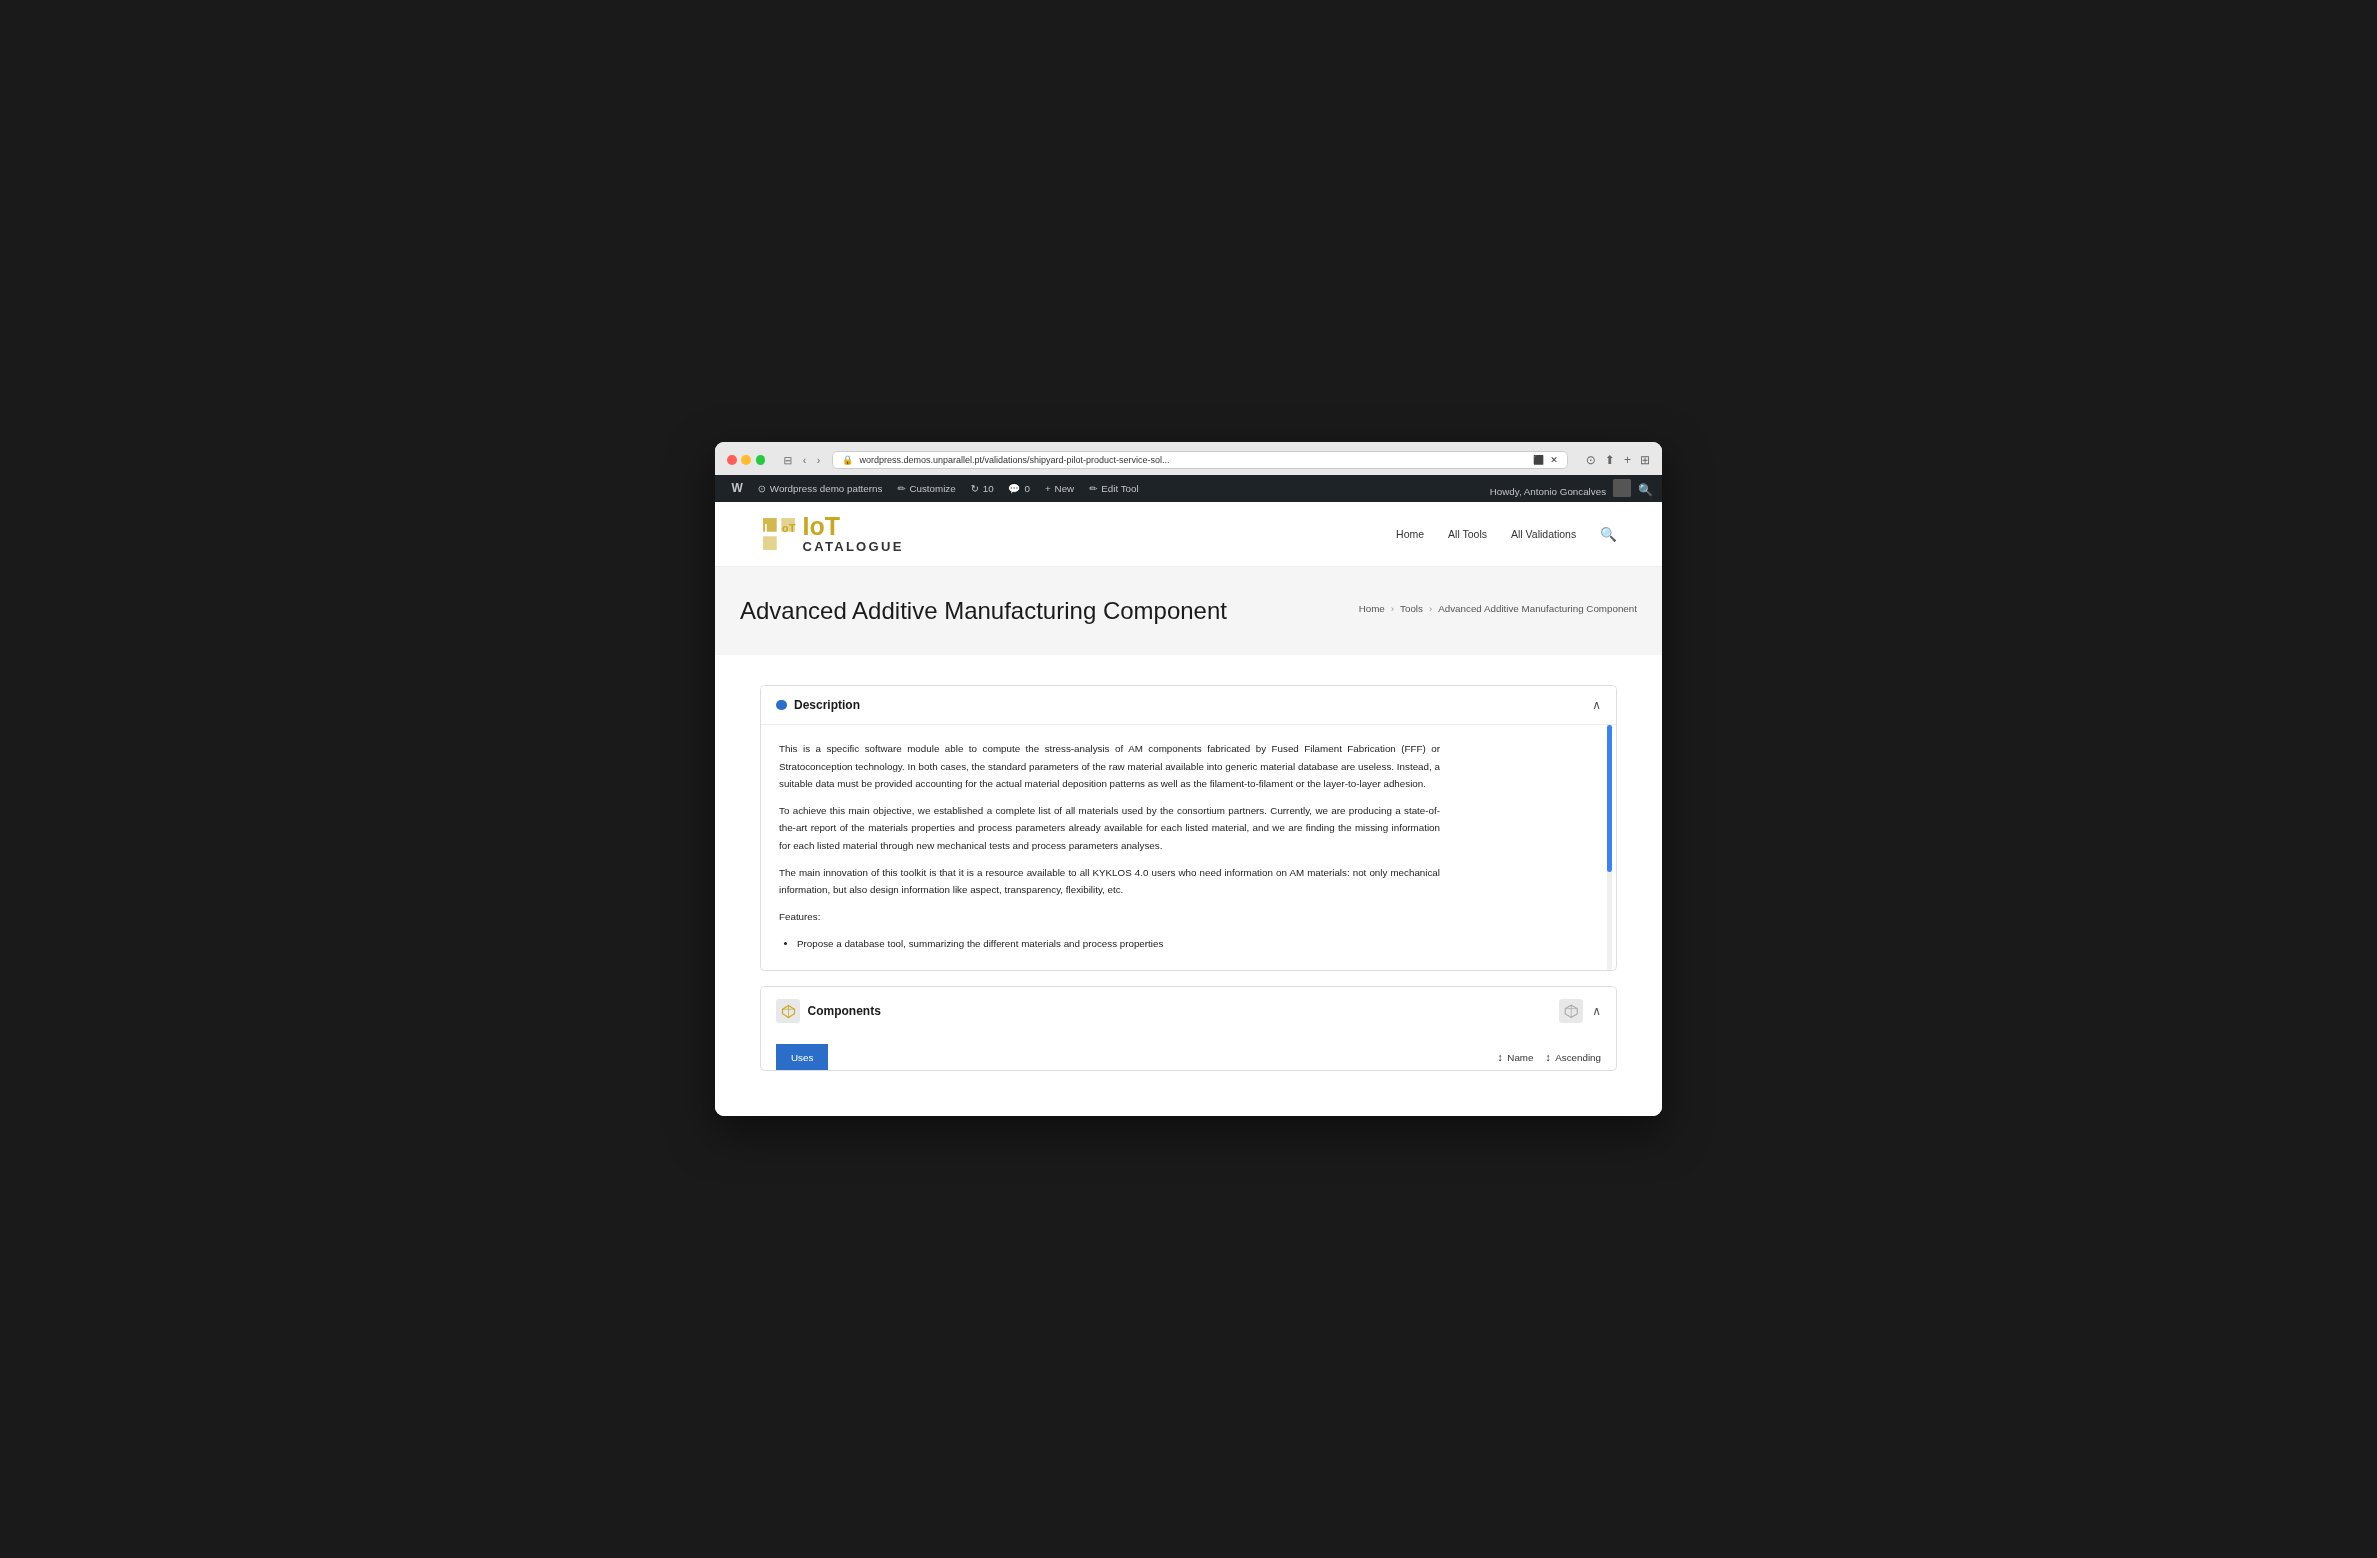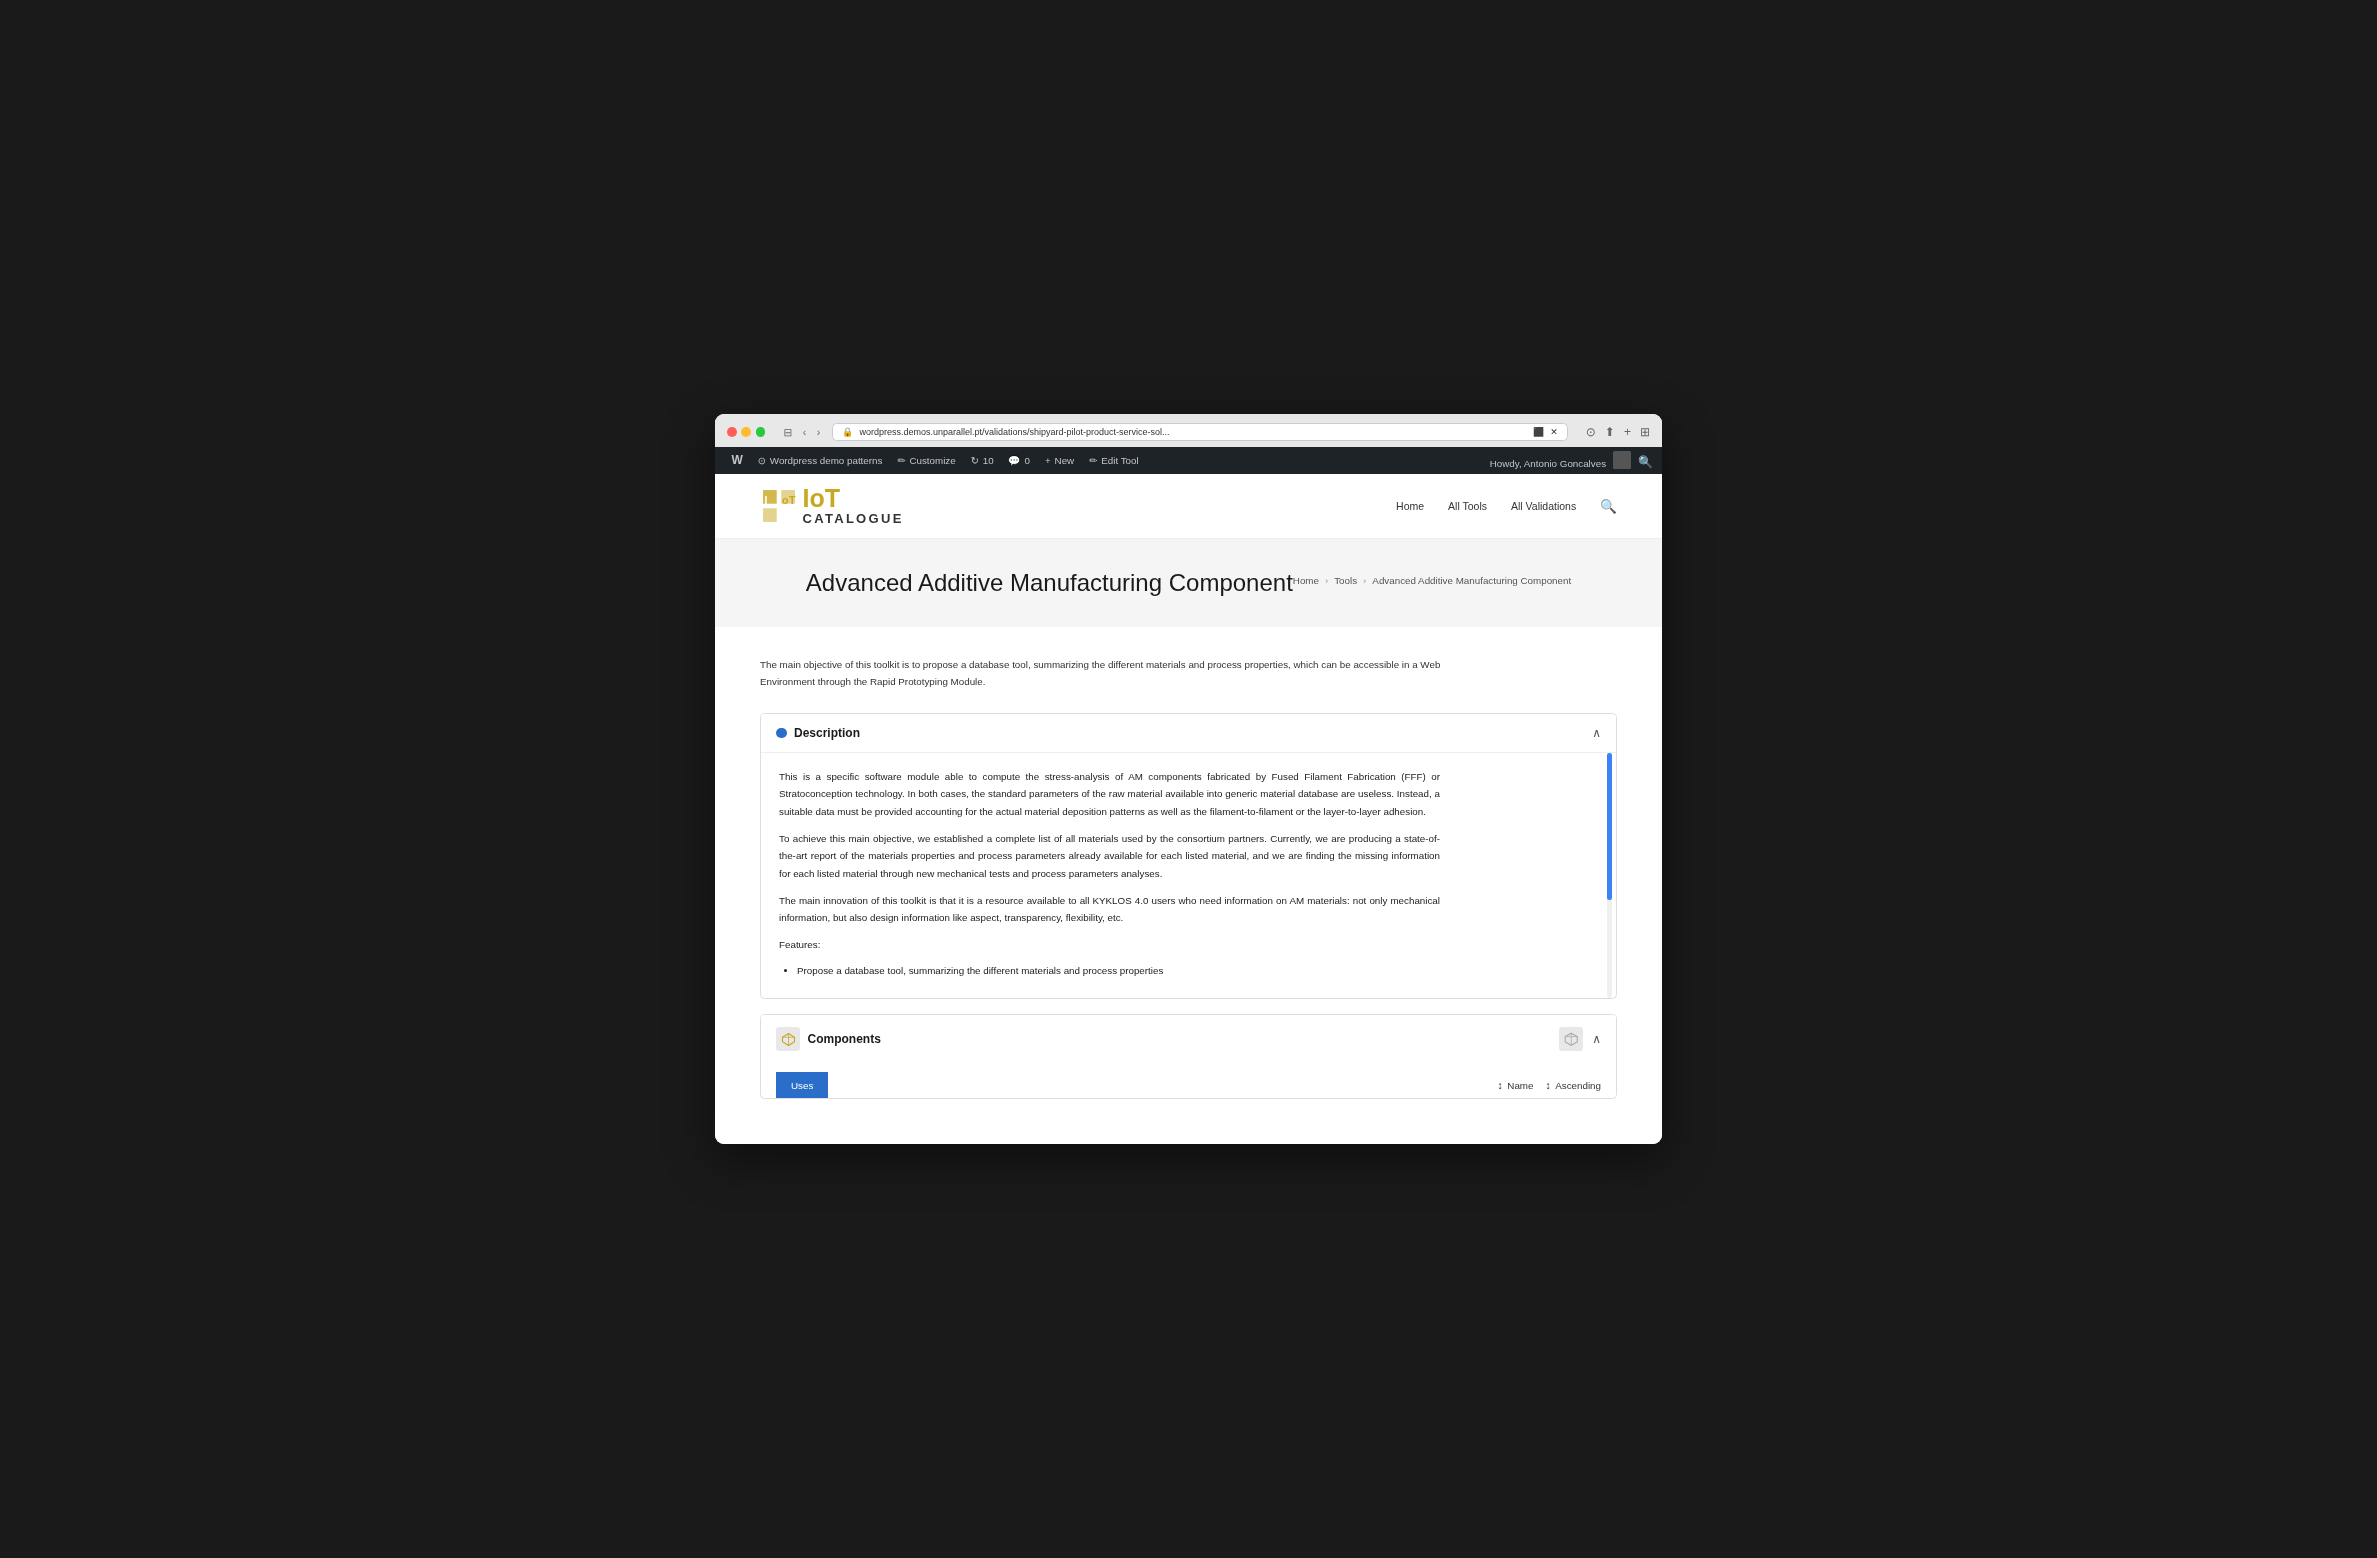--- a/index.html
+++ b/index.html
@@ -158,21 +158,21 @@
       color: #333;
       cursor: pointer;
     }
 
     
     .page-hero {
       background: #f5f5f5;
       padding: 30px 25px;
       display: flex;
       align-items: flex-start;
-      justify-content: center;
+      justify-content: space-between;
     }
 
     .page-title {
       font-size: 24px;
       font-weight: 400;
       color: #1a1a1a;
     }
 
     .breadcrumb {
       display: flex;
@@ -438,21 +438,20 @@
         <span class="breadcrumb-sep">›</span>
         <a class="breadcrumb-link">Tools</a>
         <span class="breadcrumb-sep">›</span>
         <span>Advanced Additive Manufacturing Component</span>
       </div>
     </div>
   </div>
 
   <div class="main-content">
 
-    <p class="page-intro">The main objective of this toolkit is to propose a database tool, summarizing the different materials and process properties, which can be accessible in a Web Environment through the Rapid Prototyping Module.</p>
 
     <div class="accordion">
       <div class="accordion-header">
         <div class="accordion-header-left">
           <div class="acc-dot"></div>
           <span class="accordion-title">Description</span>
         </div>
         <span class="accordion-chevron">∧</span>
       </div>
       <div class="accordion-body">

